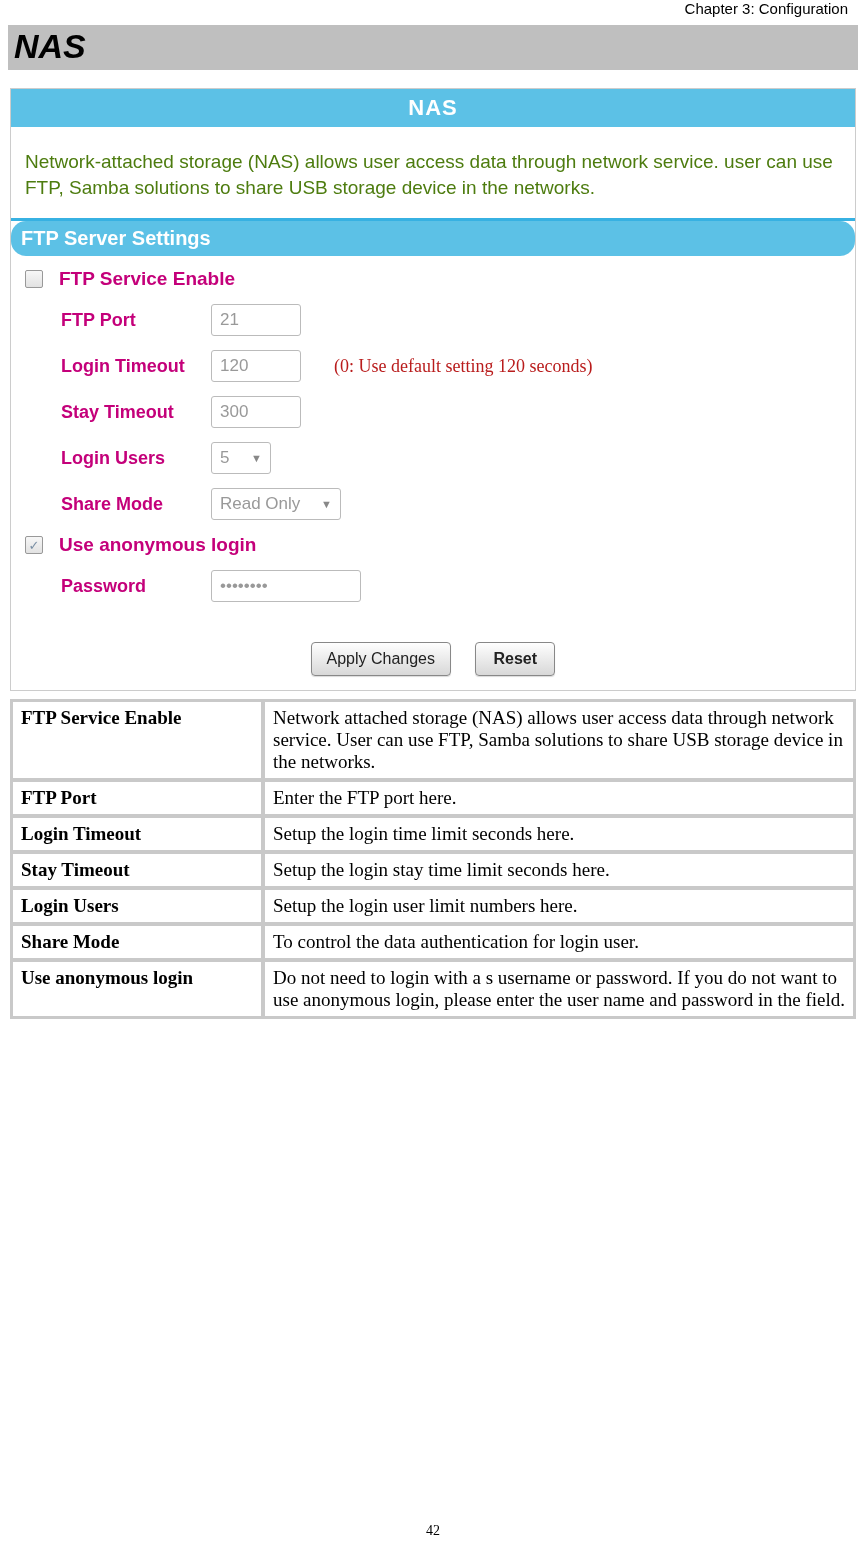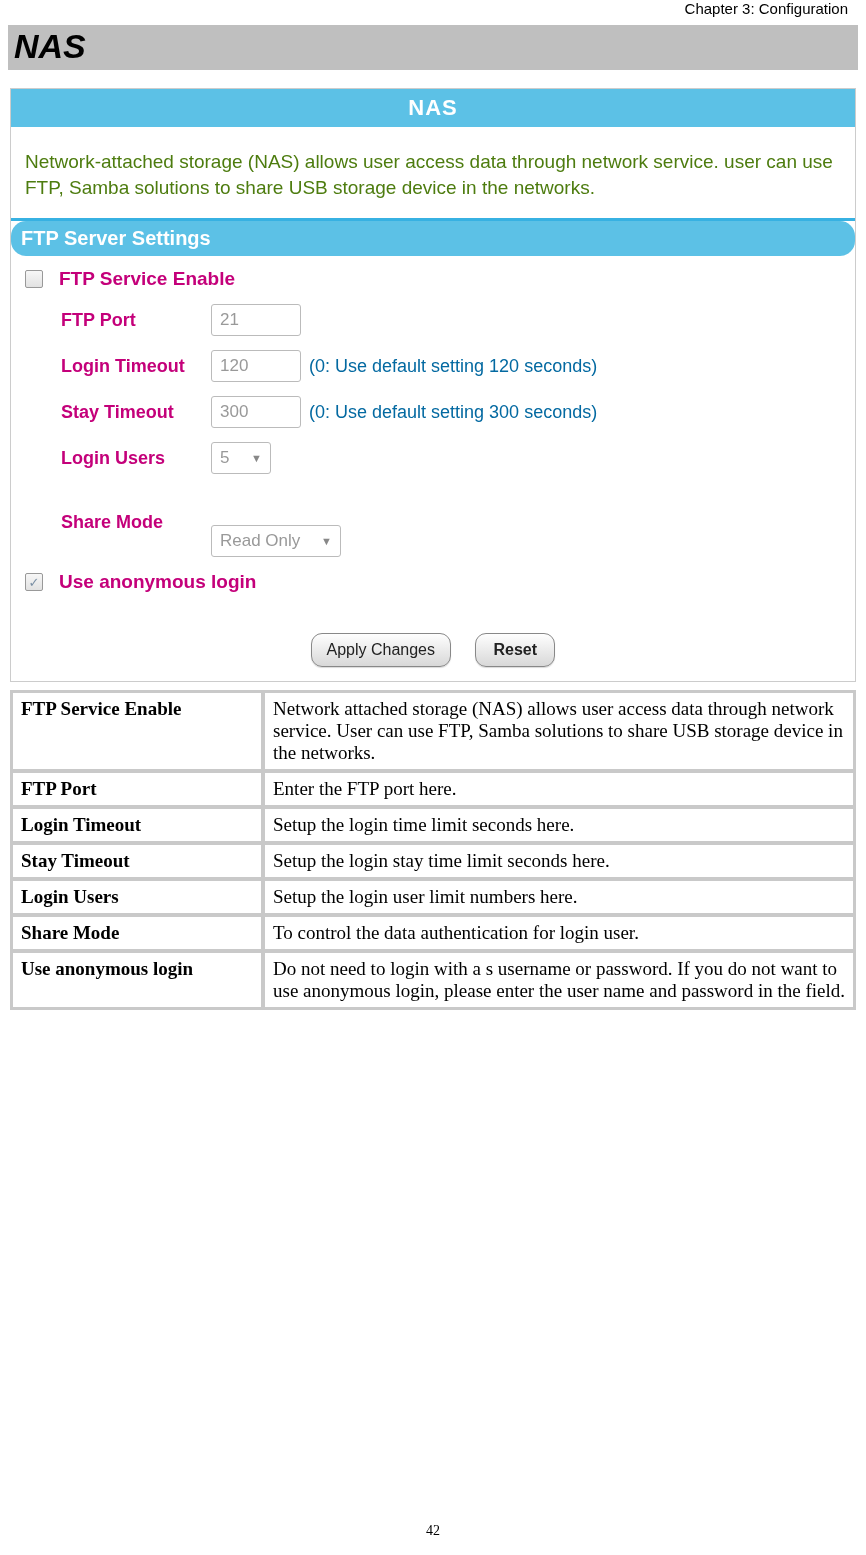--- a/index.html
+++ b/index.html
@@ -94,60 +94,61 @@
     }
     .text-input {
       width: 90px;
       height: 32px;
       border: 1px solid #bbb;
       border-radius: 3px;
       background: #fff;
       color: #999;
       font-size: 17px;
       padding: 0 8px;
-      margin-right: 8px;
+      margin-right: 33px;
     }
     .wide-input {
       width: 150px;
     }
     .select-box {
       height: 32px;
       border: 1px solid #bbb;
       border-radius: 3px;
       background: #fff;
       color: #999;
       font-size: 17px;
       padding: 0 8px;
       display: inline-flex;
       align-items: center;
       justify-content: space-between;
       margin-right: 16px;
     }
     .select-narrow { width: 60px; }
-    .select-wide { width: 130px; margin-top: 37px; }
+    .select-wide { width: 130px; }
     .select-caret {
       font-size: 11px;
       color: #888;
       margin-left: 8px;
     }
     .hint-text {
       font-size: 18px;
-      color: #0369a1;
+      color: #b91c1c;
+      font-family: Liberation Serif, serif;
     }
     .button-row {
       text-align: center;
       padding: 18px 0 14px 0;
     }
     .btn {
       display: inline-block;
       min-width: 140px;
       height: 34px;
       line-height: 32px;
       border: 1px solid #888;
-      border-radius: 11px;
+      border-radius: 4px;
       background: linear-gradient(#fefefe, #d8d8d8);
       font-size: 16px;
       color: #222;
       margin: 0 10px;
       text-align: center;
       box-shadow: 0 1px 1px rgba(0,0,0,0.15);
     }
     .btn-small { min-width: 80px; font-weight: bold; }
     .desc-table {
       margin: 8px 10px 0 10px;
@@ -210,21 +211,20 @@
 
     <div class="form-row">
       <span class="field-label">Login Timeout</span>
       <input class="text-input" disabled="" value="120" style="">
       <span class="hint-text">(0: Use default setting 120 seconds)</span>
     </div>
 
     <div class="form-row">
       <span class="field-label">Stay Timeout</span>
       <input class="text-input" disabled="" value="300" style="">
-      <span class="hint-text">(0: Use default setting 300 seconds)</span>
     </div>
 
     <div class="form-row">
       <span class="field-label">Login Users</span>
       <span class="select-box select-narrow">
         <span>5</span>
         <span class="select-caret">▼</span>
       </span>
     </div>
 
@@ -235,20 +235,24 @@
         <span class="select-caret">▼</span>
       </span>
     </div>
 
     <div class="form-row checkbox-row">
       <span class="checkbox-box">✓</span>
       <span class="section-label">Use anonymous login</span>
     </div>
 
 
+    <div class="form-row">
+      <span class="field-label">Password</span>
+      <input class="text-input wide-input" disabled="" value="••••••••" style="">
+    </div>
 
   </div>
 
   <div class="button-row">
     <span class="btn">Apply Changes</span>
     <span class="btn btn-small">Reset</span>
   </div>
 </div>
 
 <table class="desc-table">

